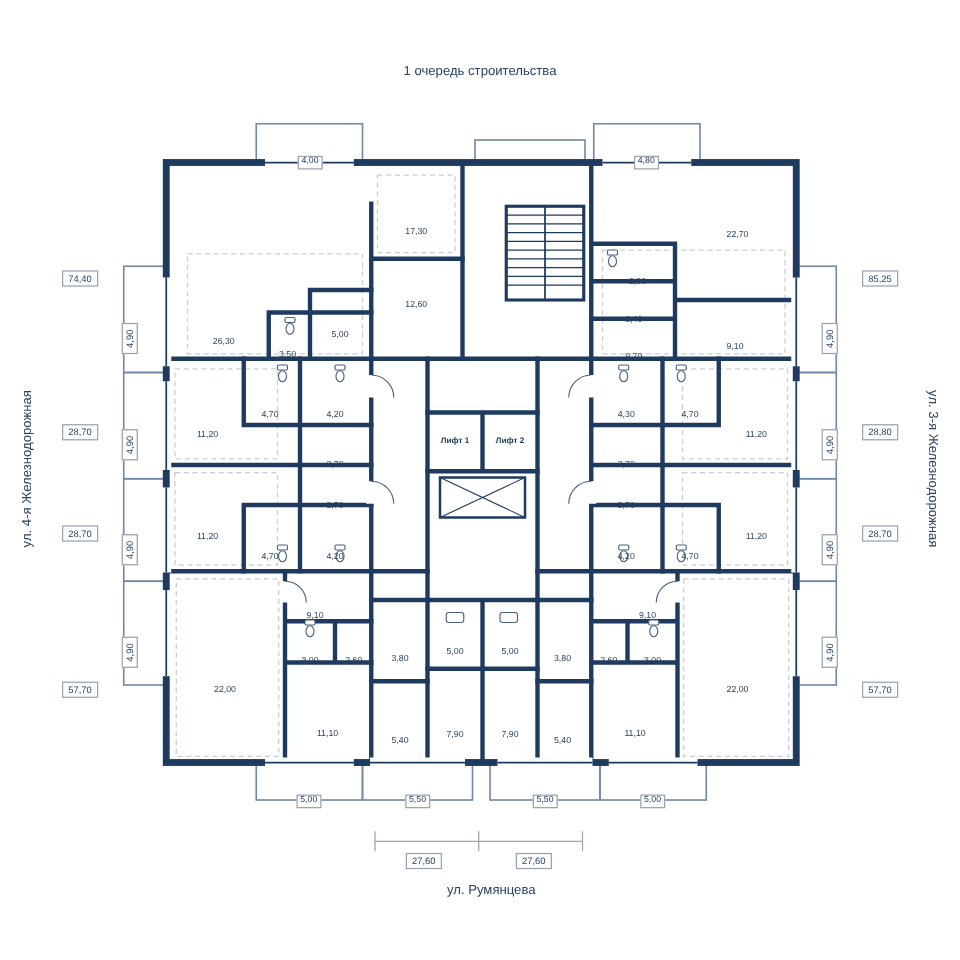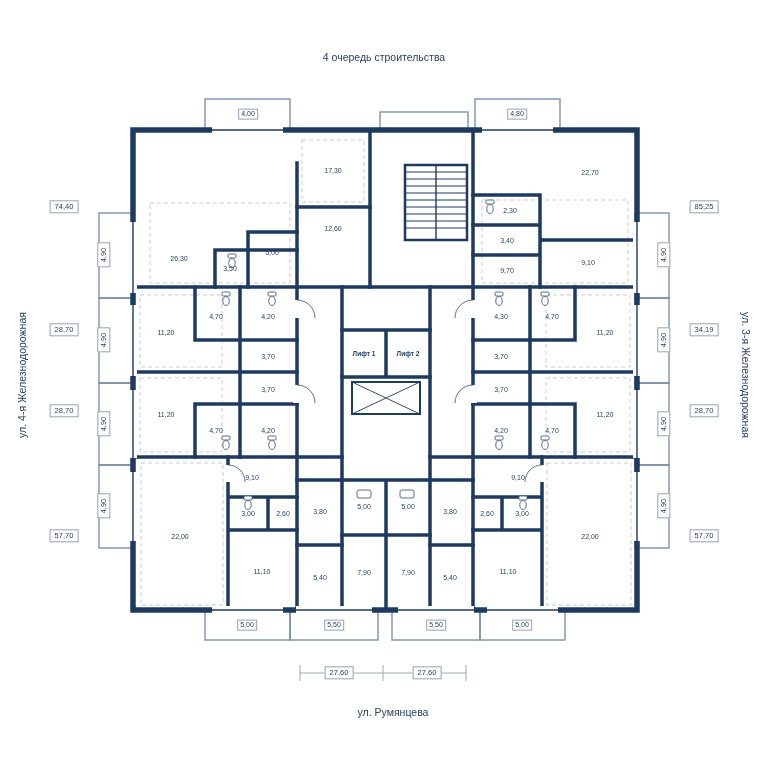--- a/index.html
+++ b/index.html
@@ -1,19 +1,19 @@
 <!DOCTYPE html>
 <html><head>
 <meta charset="utf-8">
 <style>
   *{box-sizing:border-box;margin:0;padding:0}
   html,body{background:#ffffff;font-family:"Liberation Sans",sans-serif}
   .canvas{position:relative;width:768px;height:768px;background:#fff;overflow:hidden}
   .canvas > svg{position:absolute;left:0;top:0}
-  #labels{position:absolute;left:0;top:0;width:768px;height:552px}
+  #labels{position:absolute;left:0;top:16px;width:768px;height:552px}
   .room-label{position:absolute;transform:translate(-50%,-50%);font-size:7px;color:#2a4363;white-space:nowrap}
   .dim-box{position:absolute;transform:translate(-50%,-50%);background:#fff;border:1px solid #97a3b2;
            color:#1e3a5f;font-size:7.5px;line-height:1.25;padding:1px 4px;white-space:nowrap}
   .dim-box.vert{transform:translate(-50%,-50%) rotate(-90deg)}
   .dim-box.small{font-size:7px;padding:0 2px}
   .street{position:absolute;font-size:10.5px;color:#2a4363;white-space:nowrap;transform:translate(-50%,-50%)}
   .street.left{transform:translate(-50%,-50%) rotate(-90deg)}
   .street.right{transform:translate(-50%,-50%) rotate(90deg)}
   .lift{position:absolute;transform:translate(-50%,-50%);font-size:6.5px;font-weight:bold;
         color:#1e3a5f;white-space:nowrap}
@@ -216,42 +216,42 @@
       <div class="room-label" style="left: 522px; top: 513px;">3,00</div>
       <div class="room-label" style="left: 450px; top: 511px;">3,80</div>
       <div class="room-label" style="left: 590px; top: 536px;">22,00</div>
       <div class="room-label" style="left: 508px; top: 571px;">11,10</div>
       <div class="room-label" style="left: 450px; top: 577px;">5,40</div>
       <div class="dim-box" style="left: 64px; top: 207px;">74,40</div>
       <div class="dim-box" style="left: 64px; top: 330px;">28,70</div>
       <div class="dim-box" style="left: 64px; top: 411px;">28,70</div>
       <div class="dim-box" style="left: 64px; top: 536px;">57,70</div>
       <div class="dim-box" style="left: 704px; top: 207px;">85,25</div>
-      <div class="dim-box" style="left: 704px; top: 330px;">34,19</div>
+      <div class="dim-box" style="left: 704px; top: 330px;">28,80</div>
       <div class="dim-box" style="left: 704px; top: 411px;">28,70</div>
       <div class="dim-box" style="left: 704px; top: 536px;">57,70</div>
       <div class="dim-box vert" style="left: 104px; top: 255px;">4,90</div>
       <div class="dim-box vert" style="left: 104px; top: 340px;">4,90</div>
       <div class="dim-box vert" style="left: 104px; top: 424px;">4,90</div>
       <div class="dim-box vert" style="left: 104px; top: 506px;">4,90</div>
       <div class="dim-box vert" style="left: 664px; top: 255px;">4,90</div>
       <div class="dim-box vert" style="left: 664px; top: 340px;">4,90</div>
       <div class="dim-box vert" style="left: 664px; top: 424px;">4,90</div>
       <div class="dim-box vert" style="left: 664px; top: 506px;">4,90</div>
       <div class="dim-box small" style="left: 248px; top: 114px;">4,00</div>
       <div class="dim-box small" style="left: 517px; top: 114px;">4,80</div>
       <div class="dim-box small" style="left: 247px; top: 625px;">5,00</div>
       <div class="dim-box small" style="left: 334px; top: 625px;">5,50</div>
       <div class="dim-box small" style="left: 436px; top: 625px;">5,50</div>
       <div class="dim-box small" style="left: 522px; top: 625px;">5,00</div>
       <div class="dim-box" style="left: 339px; top: 673px;">27,60</div>
       <div class="dim-box" style="left: 427px; top: 673px;">27,60</div>
     </div>
 
-  <div class="street" style="left:384px;top:57px">4 очередь строительства</div>
+  <div class="street" style="left:384px;top:57px">1 очередь строительства</div>
   <div class="street" style="left:393px;top:712px">ул. Румянцева</div>
   <div class="street left" style="left:22px;top:375px">ул. 4-я Железнодорожная</div>
   <div class="street right" style="left:746px;top:375px">ул. 3-я Железнодорожная</div>
 
   <div class="lift" style="left:364px;top:353px">Лифт 1</div>
   <div class="lift" style="left:408px;top:353px">Лифт 2</div>
 
 </div>
 
 </body></html>

